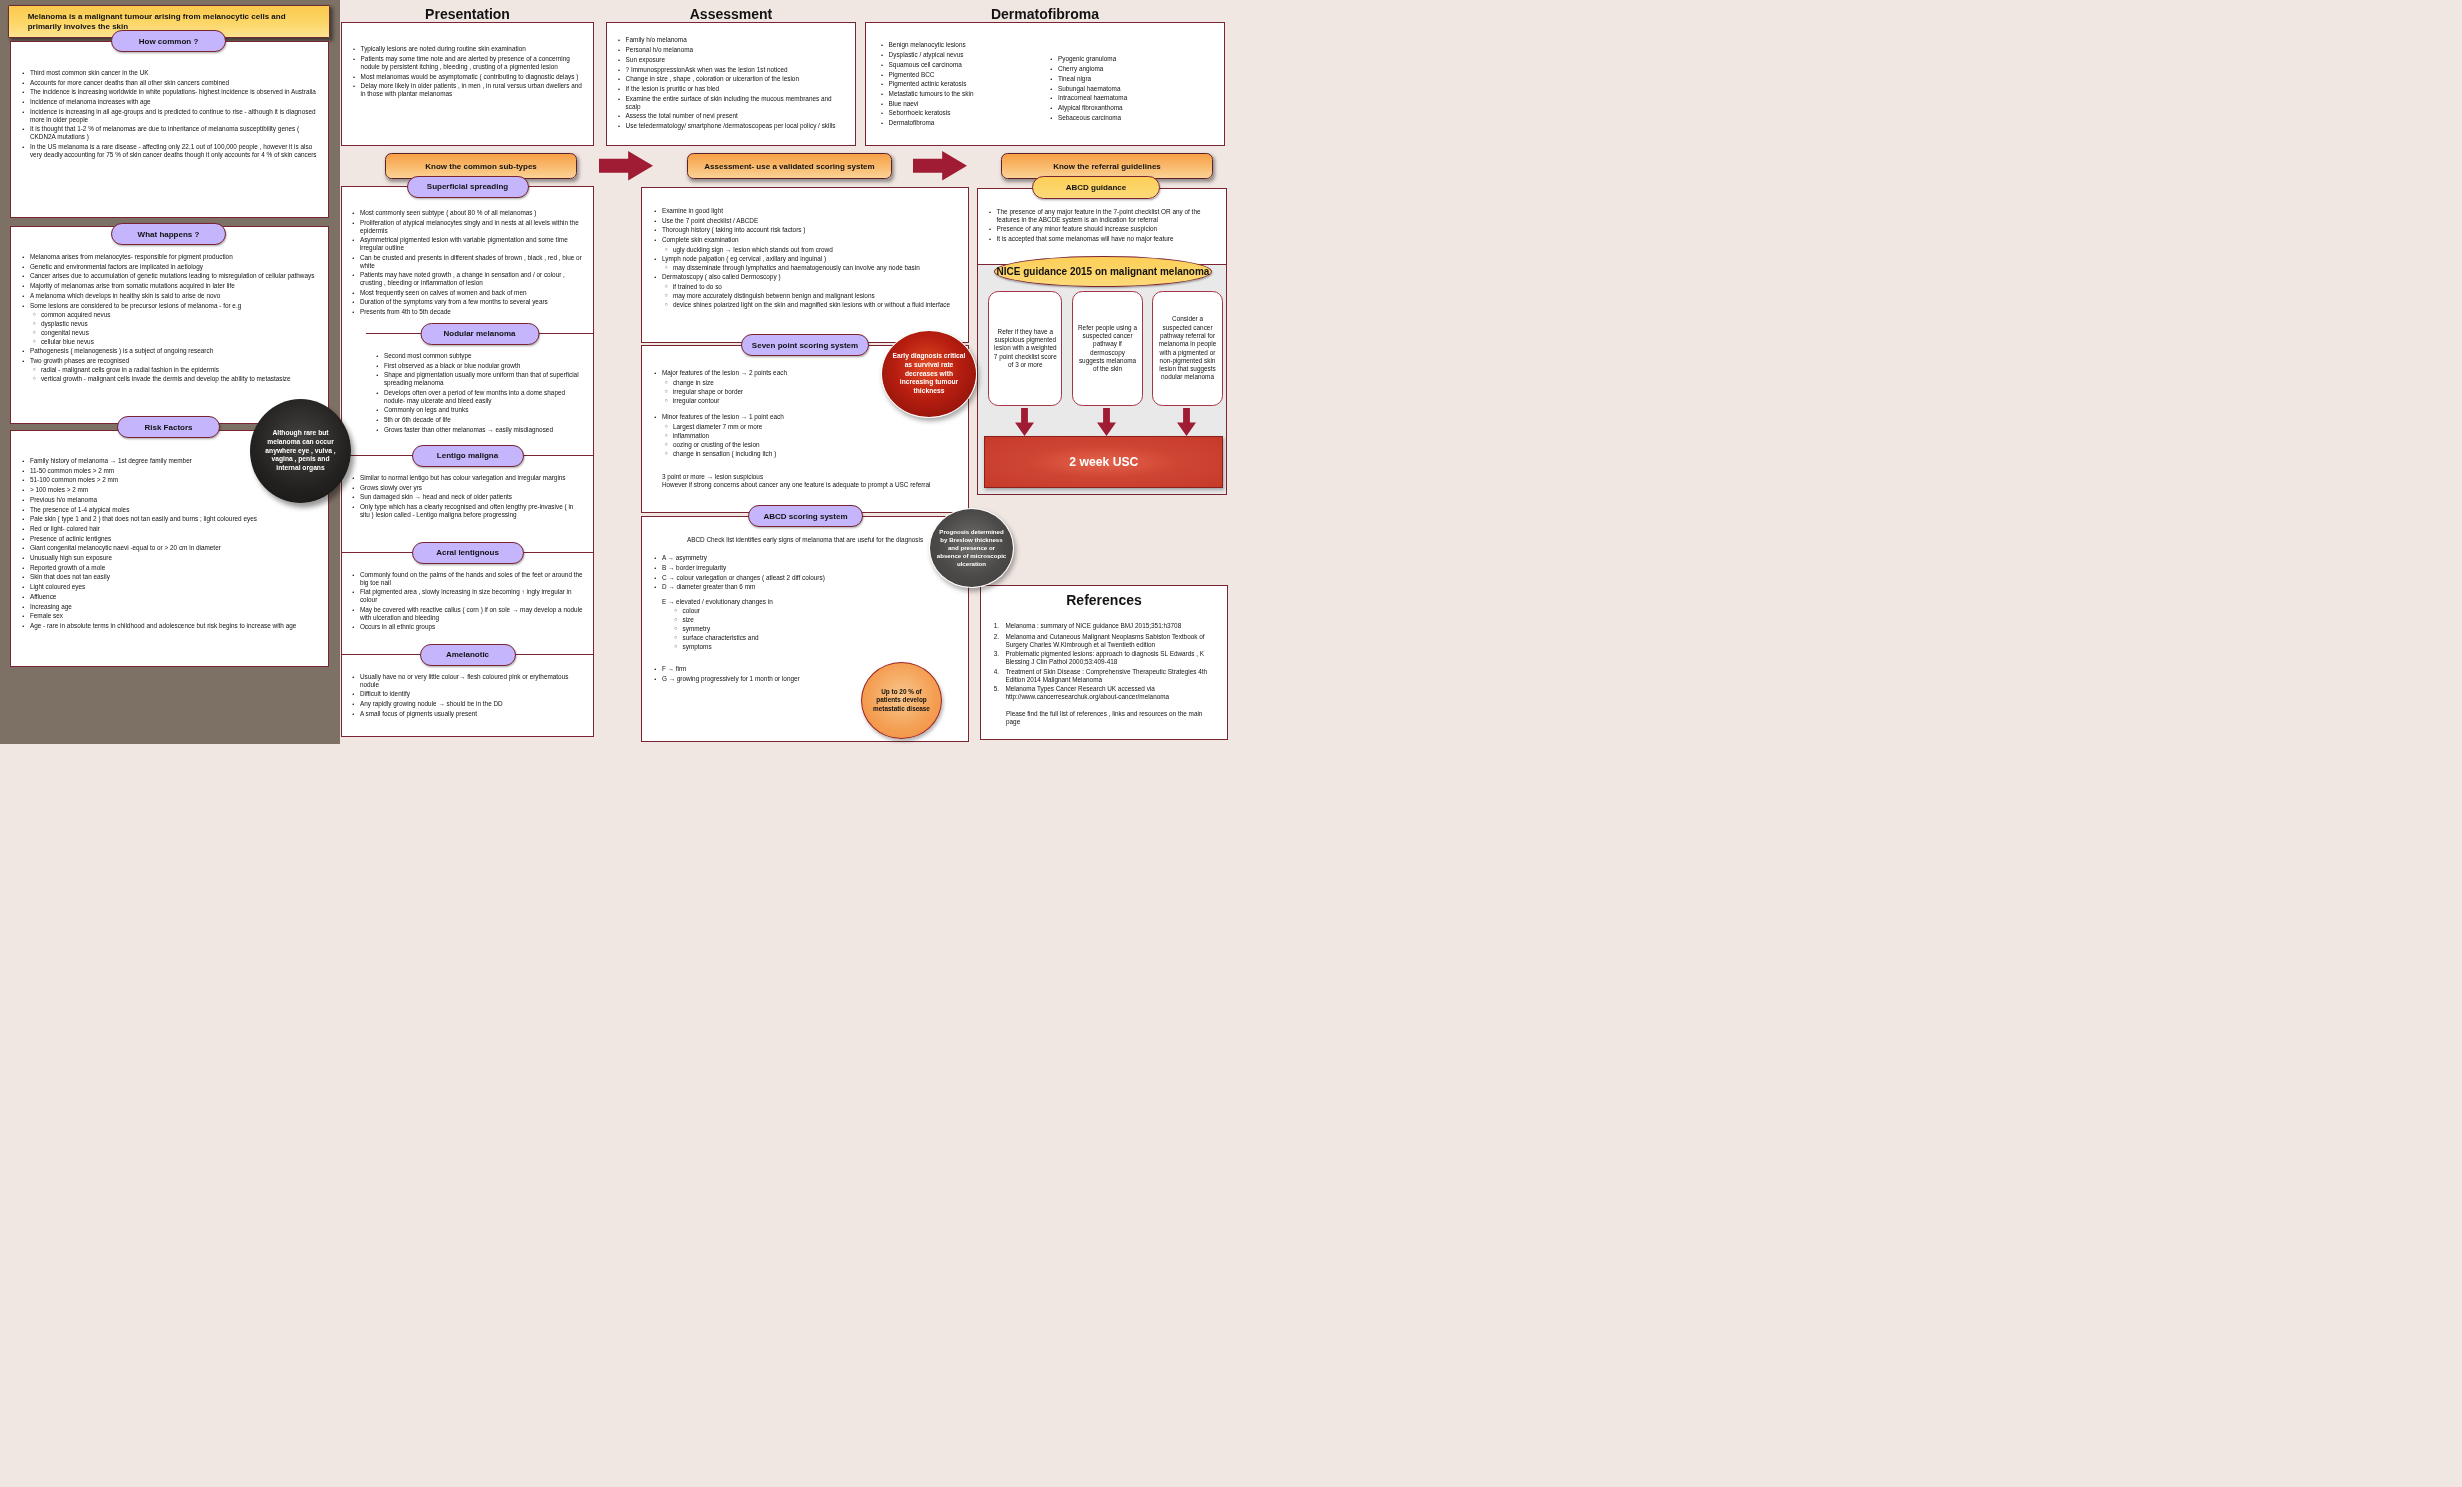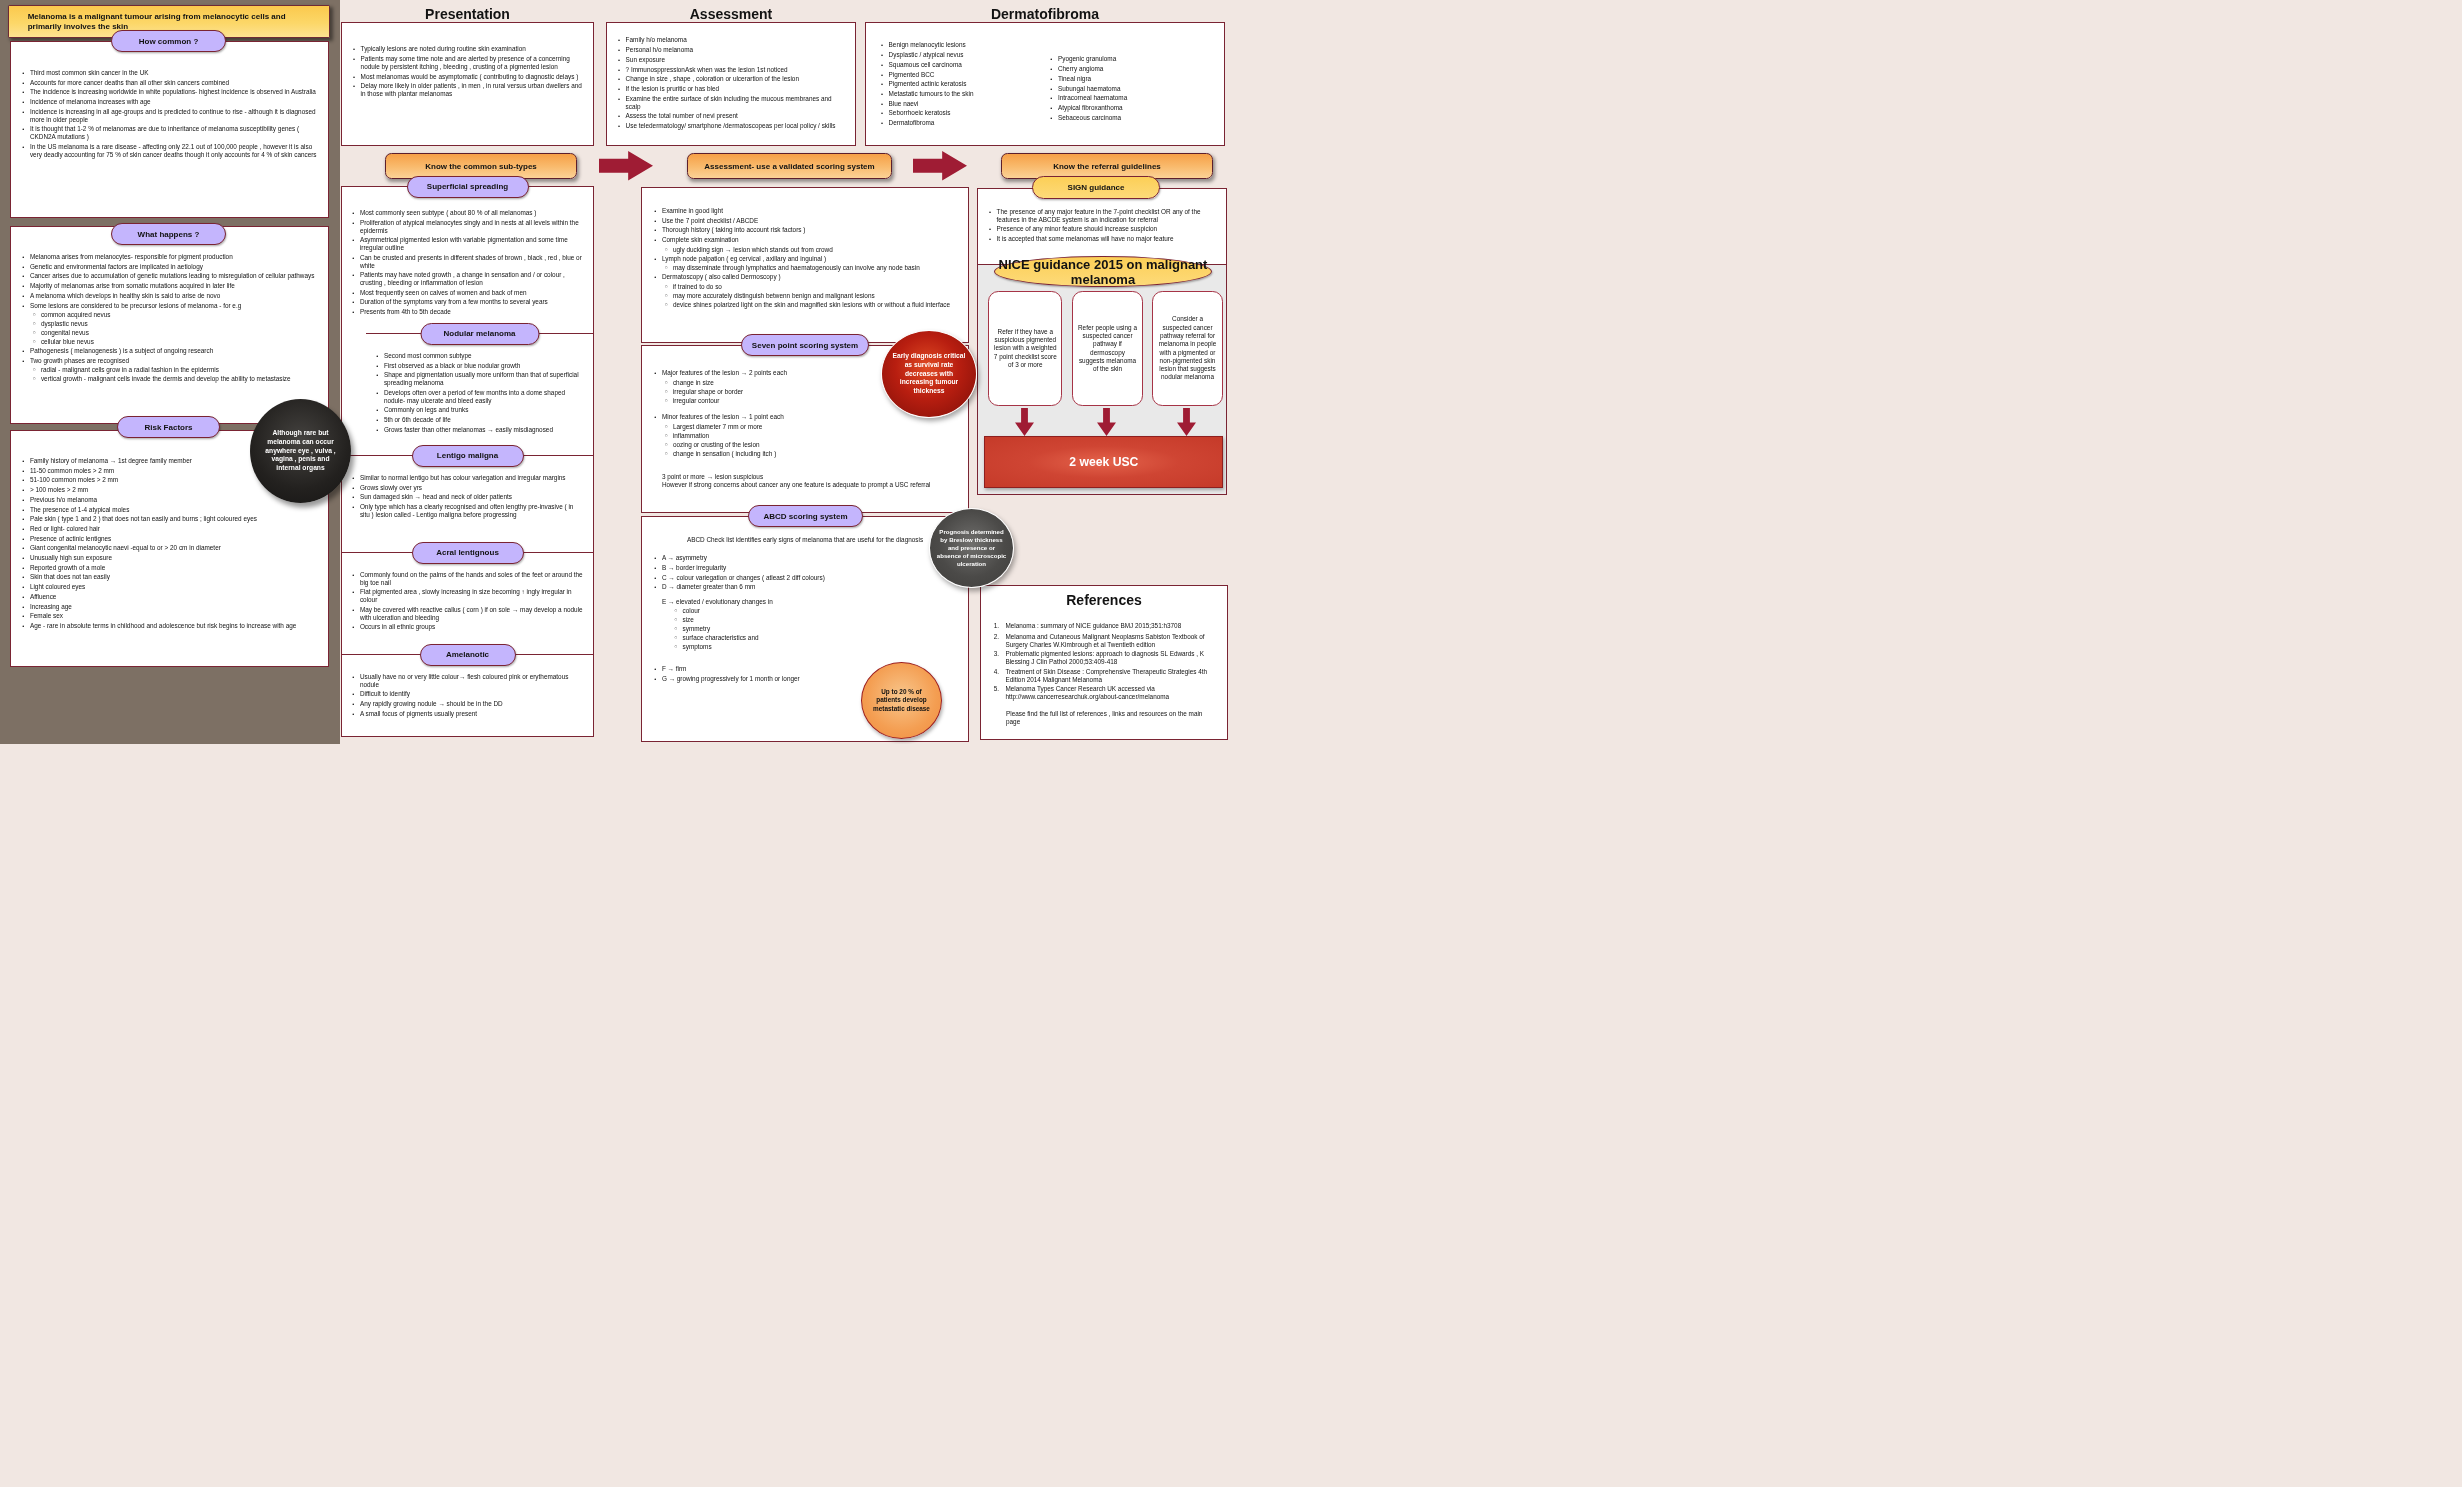--- a/index.html
+++ b/index.html
@@ -728,22 +728,22 @@
   </div>
   <div class="refer-card" style="left:10.3px;top:102px;width:74px;height:115px;">Refer if they have a suspicious pigmented lesion with a weighted 7 point checklist score of 3 or more</div>
   <div class="refer-card" style="left:94px;top:102px;width:71px;height:115px;">Refer people using a suspected cancer pathway if dermoscopy suggests melanoma of the skin</div>
   <div class="refer-card" style="left:174px;top:102px;width:71px;height:115px;">Consider a suspected cancer pathway referral for melanoma in people with a pigmented or non-pigmented skin lesion that suggests nodular melanoma</div>
   <div class="darrow" style="position:absolute;left:37px;top:219px;"></div>
   <div class="darrow" style="position:absolute;left:119px;top:219px;"></div>
   <div class="darrow" style="position:absolute;left:199px;top:219px;"></div>
   <div class="usc" style="left:6.4px;top:247px;width:237px;height:50px;">2 week USC</div>
 </div>
 
-<div class="abs pill gold" style="left:1032px;top:176px;width:128px;height:23px;z-index:7;">SIGN guidance</div>
-<div class="abs pill gold oval" style="left:994px;top:256px;width:218px;height:31px;z-index:7;font-size:13px;">NICE guidance 2015 on malignant melanoma</div>
+<div class="abs pill gold" style="left:1032px;top:176px;width:128px;height:23px;z-index:7;">ABCD guidance</div>
+<div class="abs pill gold oval" style="left:994px;top:256px;width:218px;height:31px;z-index:7;font-size:10px;">NICE guidance 2015 on malignant melanoma</div>
 
 <div class="abs box" style="left:980px;top:585px;width:248px;height:155px;padding:6.4px 10.3px 5.1px 10.3px;">
   <div class="col-title" style="margin-bottom:14px;">References</div>
   <div class="list">
       <div class="li">
         <span class="mk" style="width: 10.3px; font-size: 6.4px;">1.</span>
         <span class="tx">Melanoma : summary of NICE guidance BMJ 2015;351:h3708</span>
       </div>
       <div class="li">
         <span class="mk" style="width: 10.3px; font-size: 6.4px;">2.</span>

